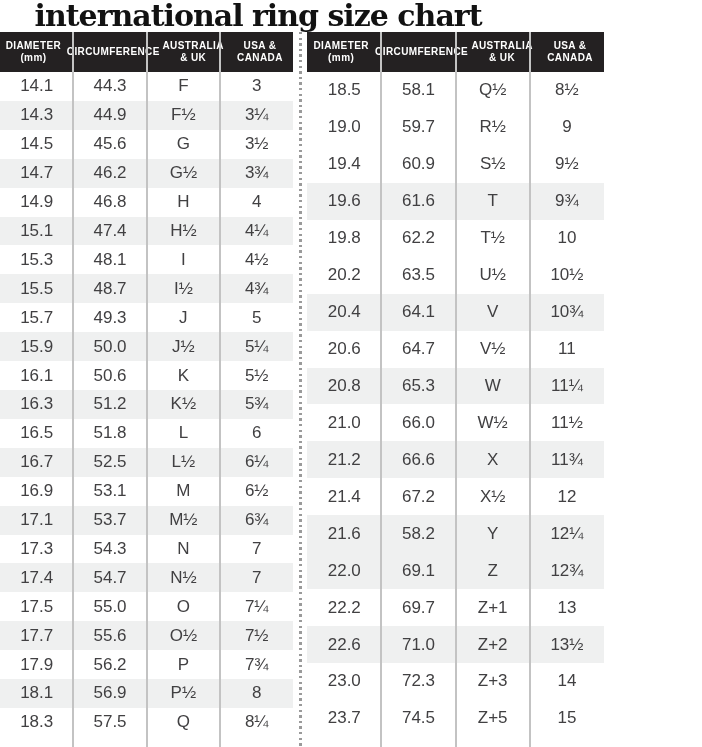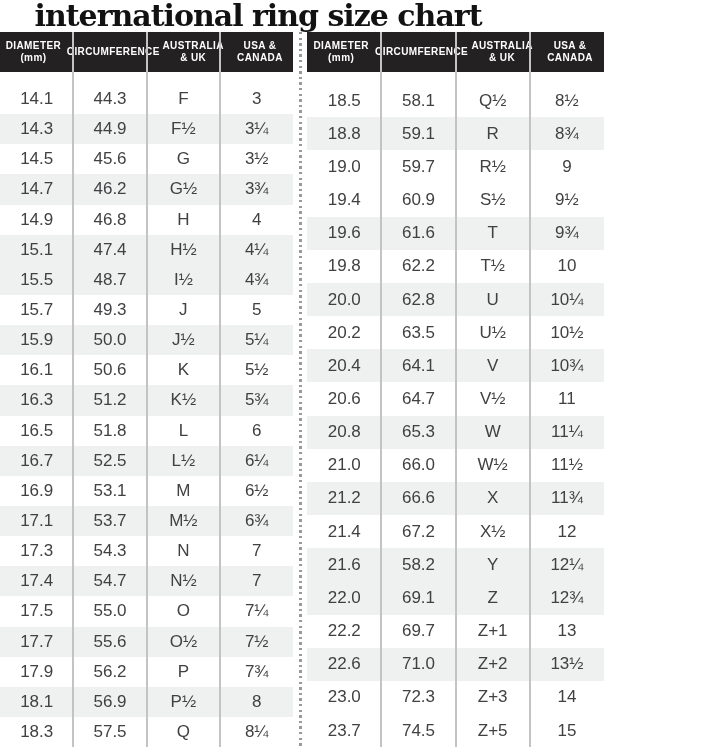--- a/index.html
+++ b/index.html
@@ -74,21 +74,21 @@
     font-weight: bold;
     letter-spacing: 0.4px;
     line-height: 12px;
     text-align: center;
   }
 
   .tbody {
     flex: 1 1 auto;
     display: flex;
     flex-direction: column;
-    margin-top: 12px;
+    padding-bottom: 10px;
   }
   .tr { flex: 1 1 0; display: flex; align-items: center; background: var(--row-bg); }
   .tr.alt { background: var(--row-alt-bg); }
   .td {
     flex: 1 1 0;
     text-align: center;
     font-size: 17px;
     color: var(--body-text);
   }
 
@@ -160,20 +160,26 @@
             <div class="td">46.8</div>
             <div class="td">H</div>
             <div class="td">4</div>
           </div>
           <div class="tr alt">
             <div class="td">15.1</div>
             <div class="td">47.4</div>
             <div class="td">H½</div>
             <div class="td">4¼</div>
           </div>
+          <div class="tr">
+            <div class="td">15.3</div>
+            <div class="td">48.1</div>
+            <div class="td">I</div>
+            <div class="td">4½</div>
+          </div>
           <div class="tr alt">
             <div class="td">15.5</div>
             <div class="td">48.7</div>
             <div class="td">I½</div>
             <div class="td">4¾</div>
           </div>
           <div class="tr">
             <div class="td">15.7</div>
             <div class="td">49.3</div>
             <div class="td">J</div>
@@ -291,26 +297,20 @@
             <span>CANADA</span>
           </div>
         </div>
       <div class="tbody">
           <div class="tr">
             <div class="td">18.5</div>
             <div class="td">58.1</div>
             <div class="td">Q½</div>
             <div class="td">8½</div>
           </div>
-          <div class="tr alt">
-            <div class="td">18.8</div>
-            <div class="td">59.1</div>
-            <div class="td">R</div>
-            <div class="td">8¾</div>
-          </div>
           <div class="tr">
             <div class="td">19.0</div>
             <div class="td">59.7</div>
             <div class="td">R½</div>
             <div class="td">9</div>
           </div>
           <div class="tr">
             <div class="td">19.4</div>
             <div class="td">60.9</div>
             <div class="td">S½</div>
@@ -320,26 +320,20 @@
             <div class="td">19.6</div>
             <div class="td">61.6</div>
             <div class="td">T</div>
             <div class="td">9¾</div>
           </div>
           <div class="tr">
             <div class="td">19.8</div>
             <div class="td">62.2</div>
             <div class="td">T½</div>
             <div class="td">10</div>
-          </div>
-          <div class="tr alt">
-            <div class="td">20.0</div>
-            <div class="td">62.8</div>
-            <div class="td">U</div>
-            <div class="td">10¼</div>
           </div>
           <div class="tr">
             <div class="td">20.2</div>
             <div class="td">63.5</div>
             <div class="td">U½</div>
             <div class="td">10½</div>
           </div>
           <div class="tr alt">
             <div class="td">20.4</div>
             <div class="td">64.1</div>

